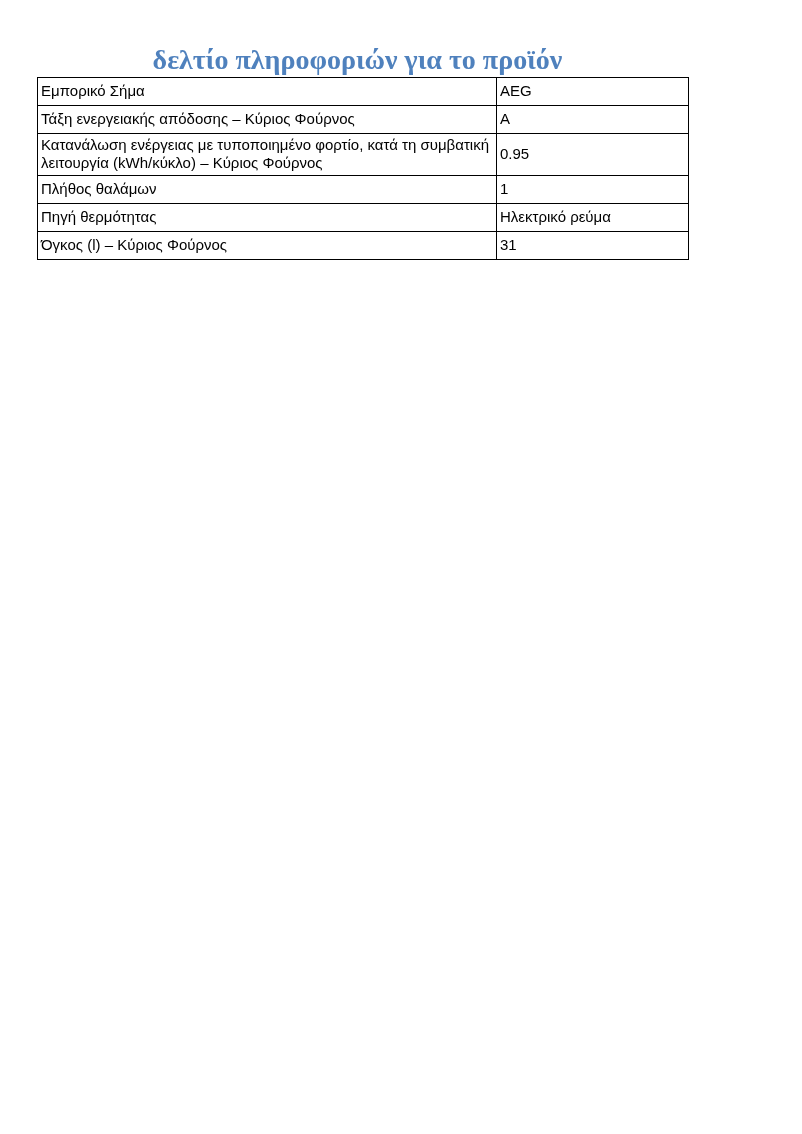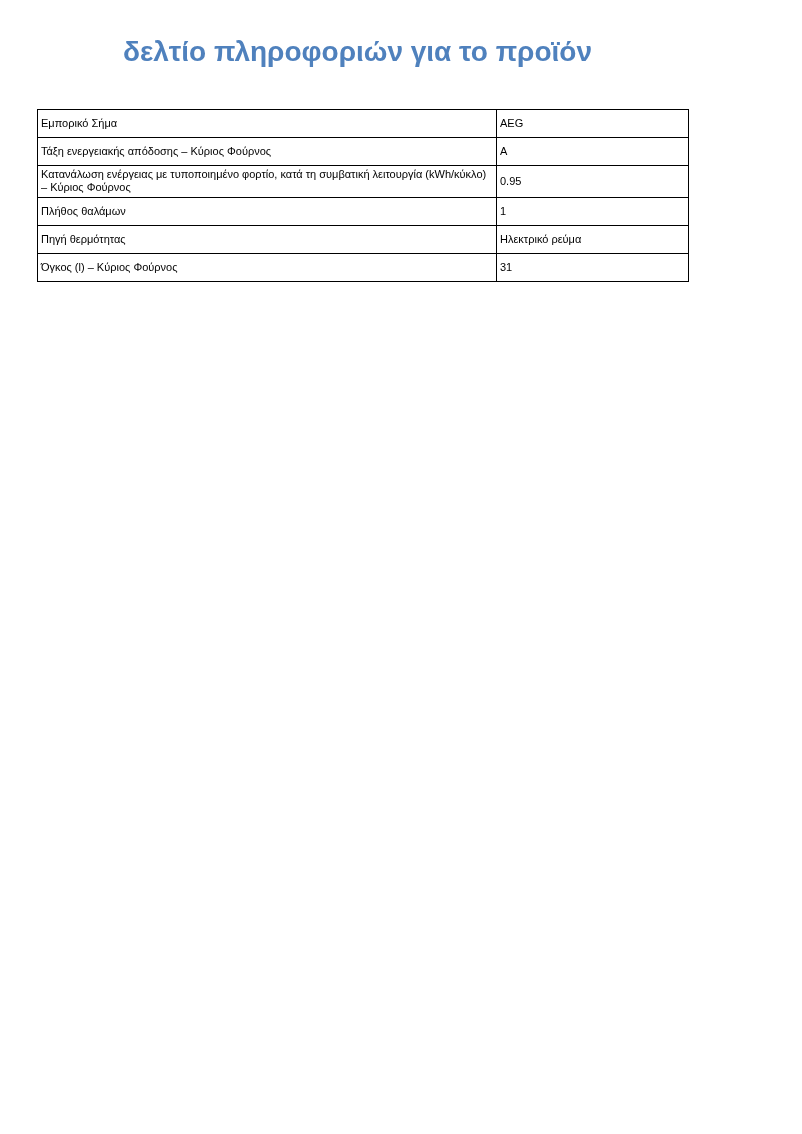--- a/index.html
+++ b/index.html
@@ -11,39 +11,40 @@
     position: relative;
     width: 802px;
     height: 1134px;
     background: #ffffff;
     font-family: "Liberation Sans", sans-serif;
     color: #000000;
     overflow: hidden;
   }
   .doc-title {
     position: absolute;
-    top: 36px;
+    top: 44px;
     left: 37px;
     width: 641px;
     margin: 0;
     text-align: center;
     font-size: 28px;
     font-weight: bold;
     color: #4f81bd;
     letter-spacing: 0px;
     line-height: 1.15;
+    font-family: Liberation Serif, serif;
   }
   .product-table {
     position: absolute;
-    top: 109px;
+    top: 77px;
     left: 37px;
     width: 641px;
     border-collapse: collapse;
     table-layout: fixed;
-    font-size: 11px;
+    font-size: 15px;
   }
   .product-table td {
     border: 1px solid #000000;
     padding: 2px 3px 2px 3px;
     vertical-align: middle;
     line-height: 1.22;
   }
   .product-table tr {
     height: 28px;
   }

